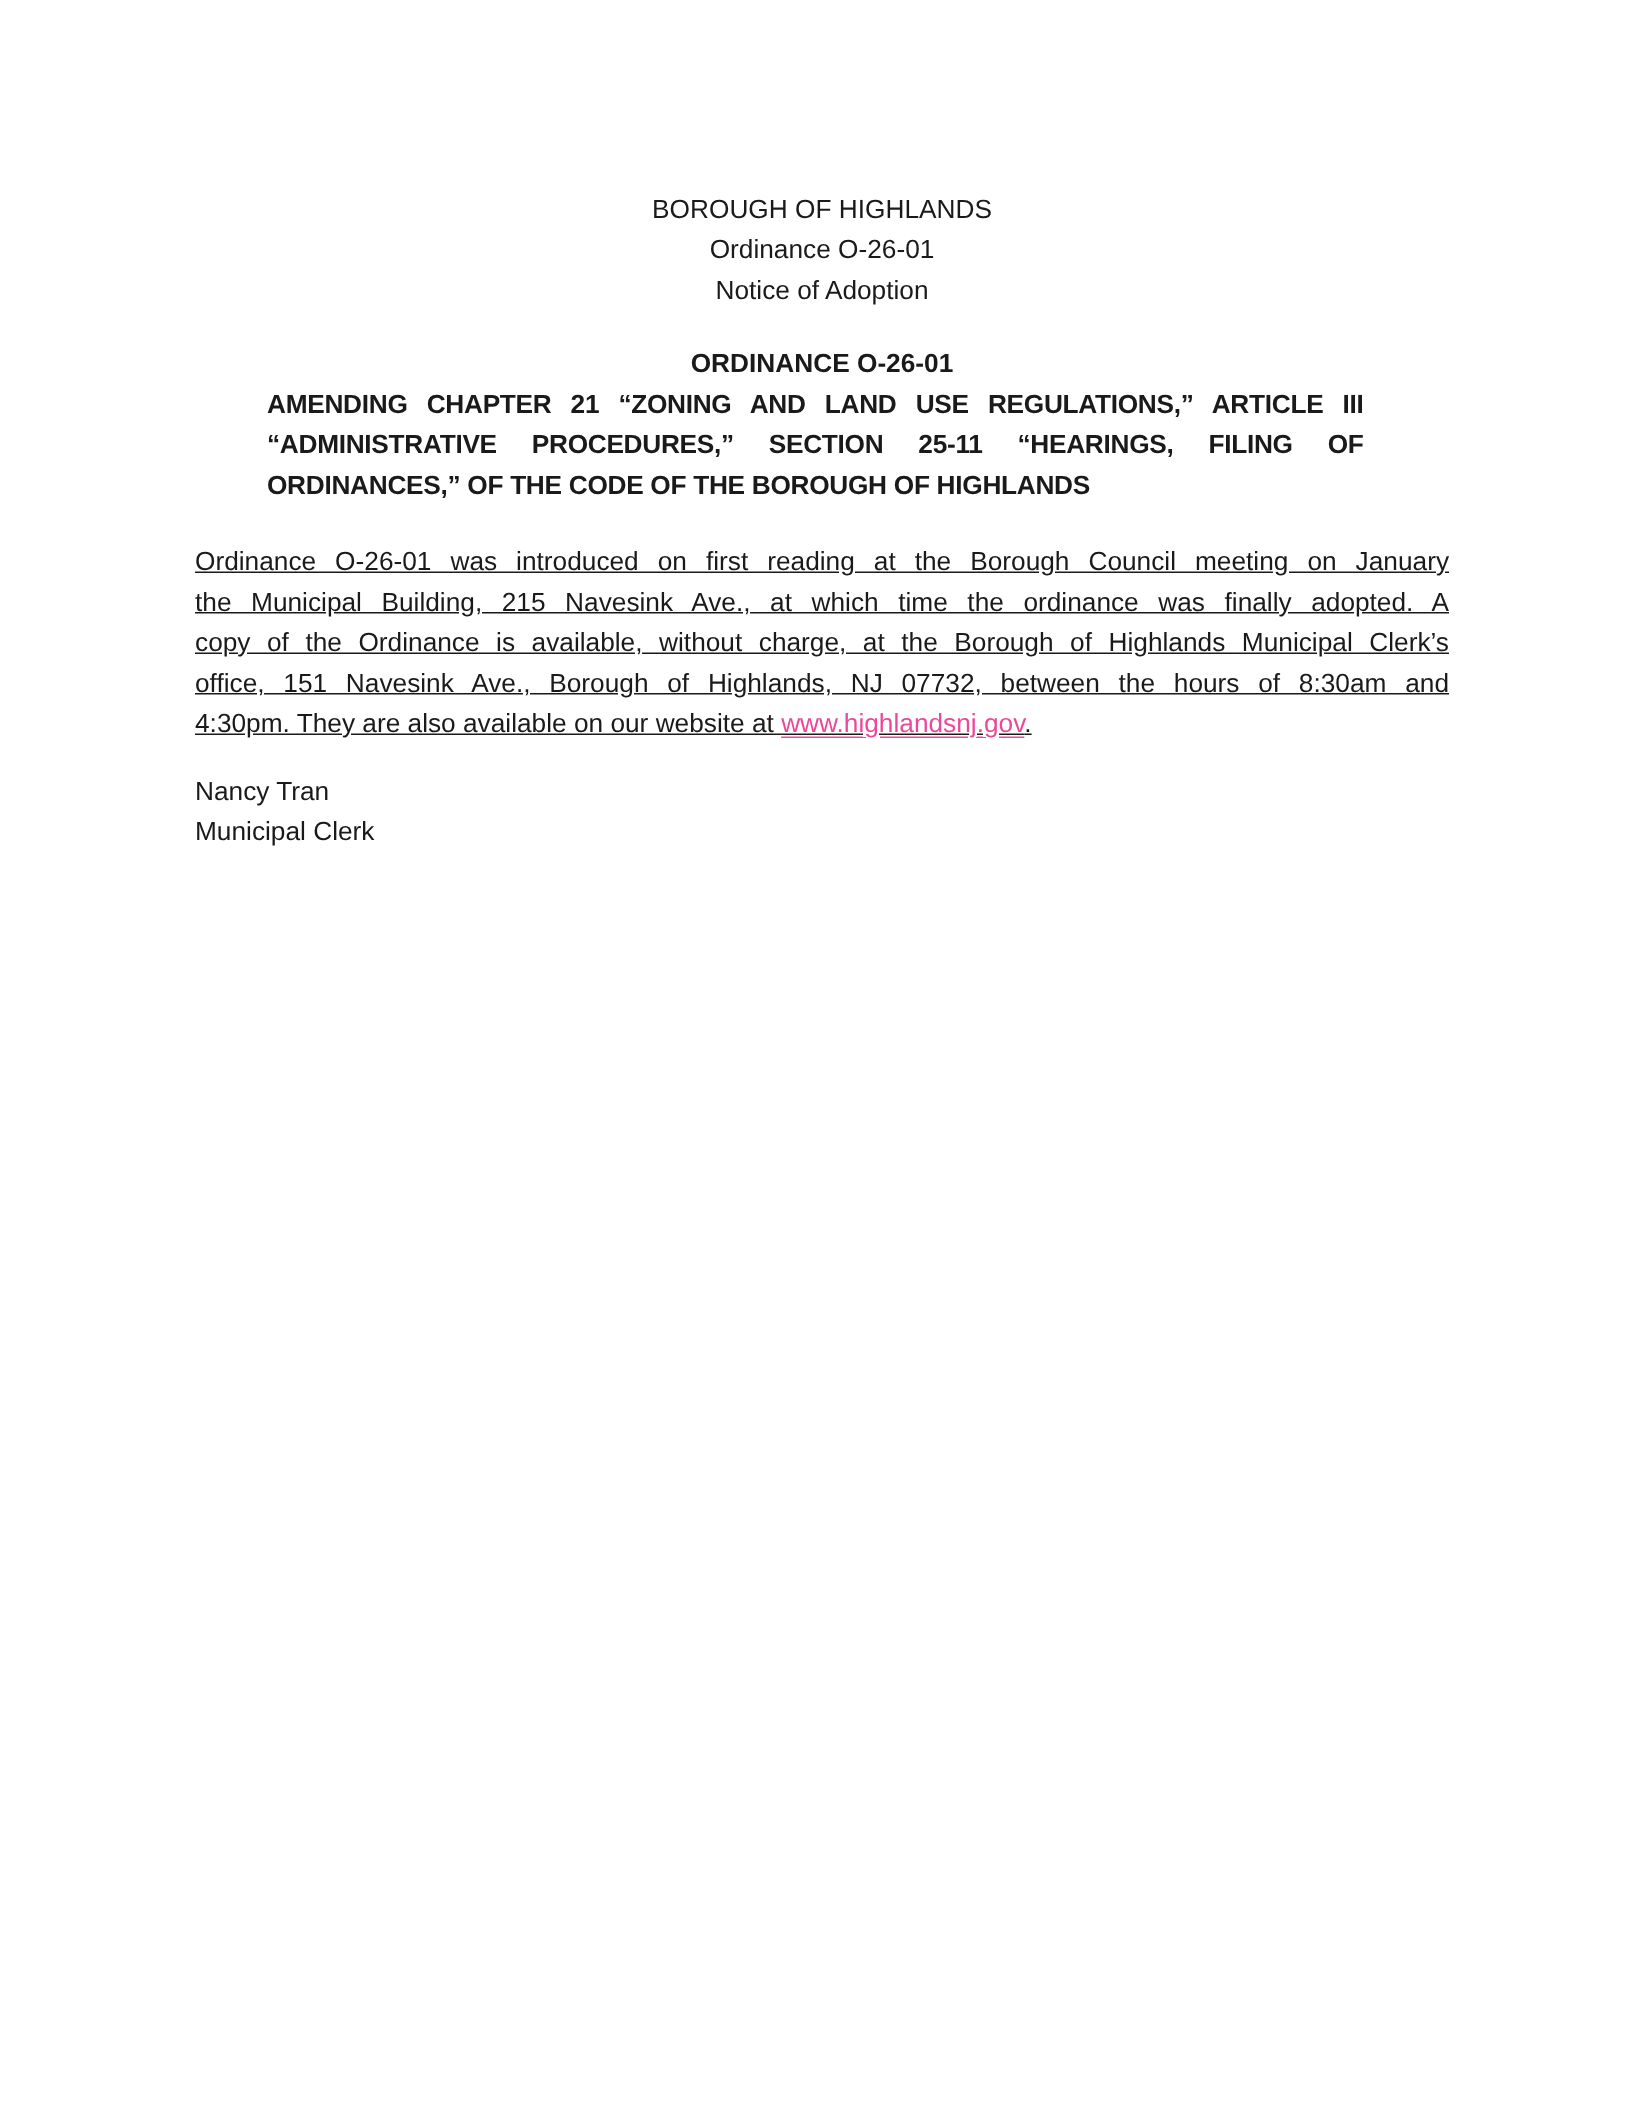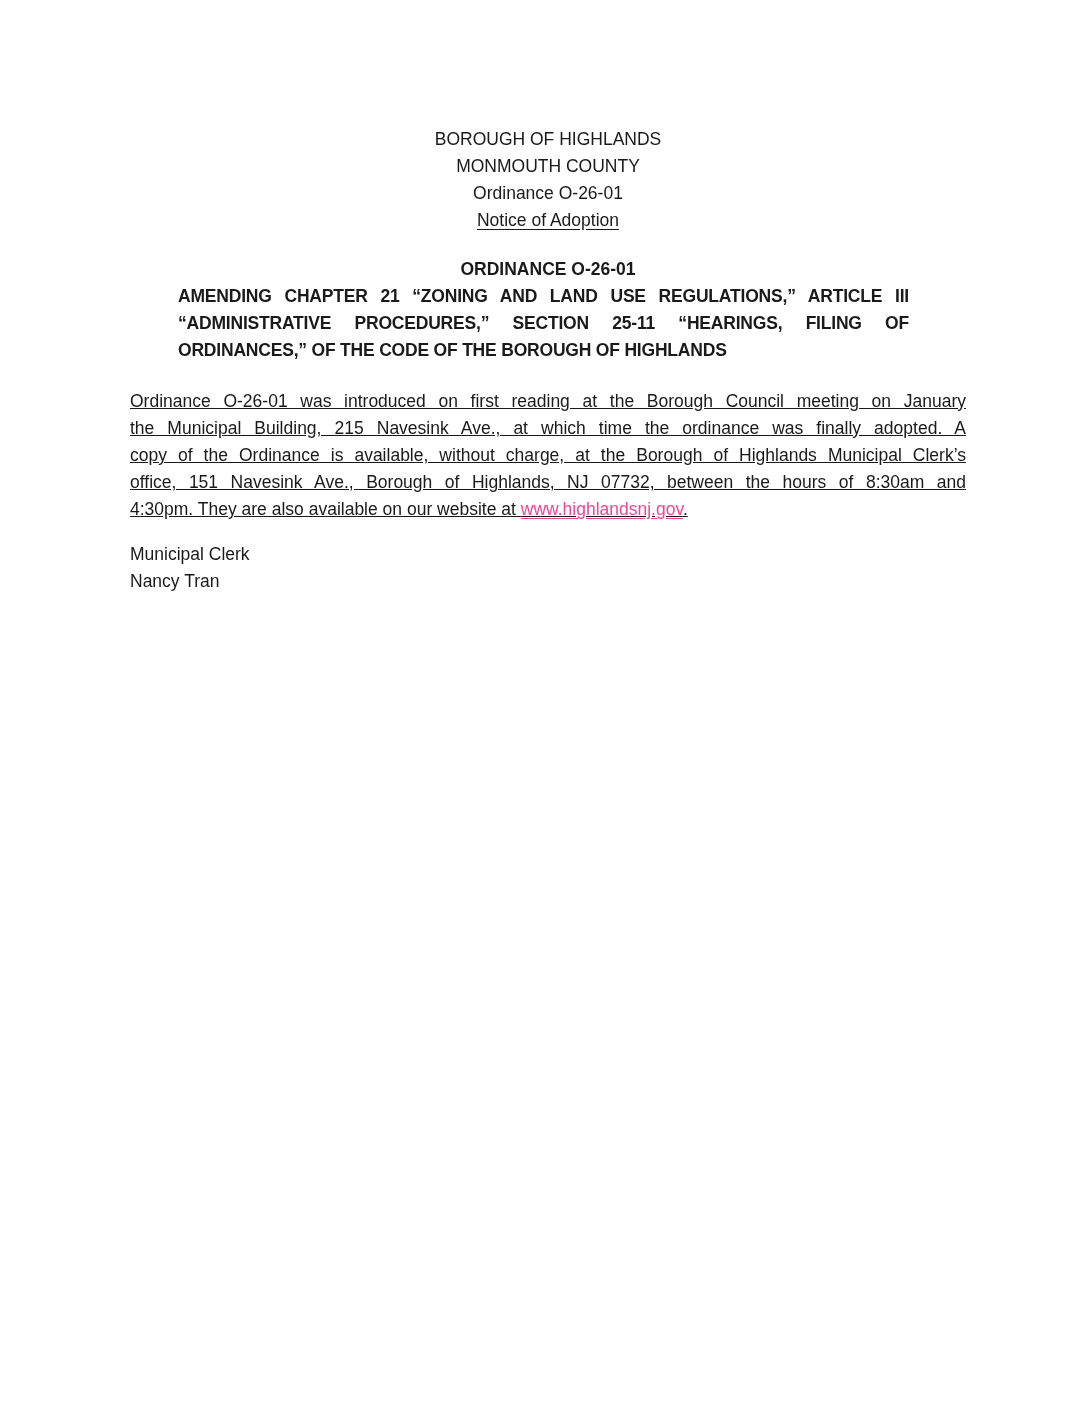--- a/index.html
+++ b/index.html
@@ -20,21 +20,20 @@
     color: #1a1a1a;
     overflow: hidden;
   }
   .doc-header {
     text-align: center;
   }
   .doc-header div {
     line-height: 27px;
   }
   .underlined {
-    text-decoration: underline;
     text-underline-offset: 3px;
     text-align: center;
   }
   .bold {
     font-weight: bold;
   }
   .center {
     text-align: center;
   }
   .ord-heading {
@@ -67,21 +66,20 @@
     cursor: pointer;
   }
 </style>
 </head>
 <body>
 
 <div class="page">
 
   <div class="doc-header">
     <div>BOROUGH OF HIGHLANDS</div>
-    <div>MONMOUTH COUNTY</div>
     <div>Ordinance O-26-01</div>
     <div class="underlined">Notice of Adoption</div>
   </div>
 
   <div class="ord-heading bold center">ORDINANCE O-26-01</div>
 
   <div class="ord-para bold">
     <div class="jline">AMENDING CHAPTER 21 “ZONING AND LAND USE REGULATIONS,” ARTICLE III</div>
     <div class="jline">“ADMINISTRATIVE PROCEDURES,” SECTION 25-11 “HEARINGS, FILING OF</div>
     <div class="jline-last">ORDINANCES,” OF THE CODE OF THE BOROUGH OF HIGHLANDS</div>
@@ -89,17 +87,17 @@
 
   <div class="body-para">
     <div class="jline">Ordinance O-26-01 was introduced on first reading at the Borough Council meeting on January</div>
     <div class="jline">the Municipal Building, 215 Navesink Ave., at which time the ordinance was finally adopted. A</div>
     <div class="jline">copy of the Ordinance is available, without charge, at the Borough of Highlands Municipal Clerk’s</div>
     <div class="jline">office, 151 Navesink Ave., Borough of Highlands, NJ 07732, between the hours of 8:30am and</div>
     <div class="jline-last"><span>4:30pm. They are also available on our website at </span><a class="weblink" href="#">www.highlandsnj.gov</a><span>.</span></div>
   </div>
 
   <div class="signature">
+    <div>Nancy Tran</div>
     <div>Municipal Clerk</div>
-    <div>Nancy Tran</div>
   </div>
 
 </div>
 
 </body></html>

